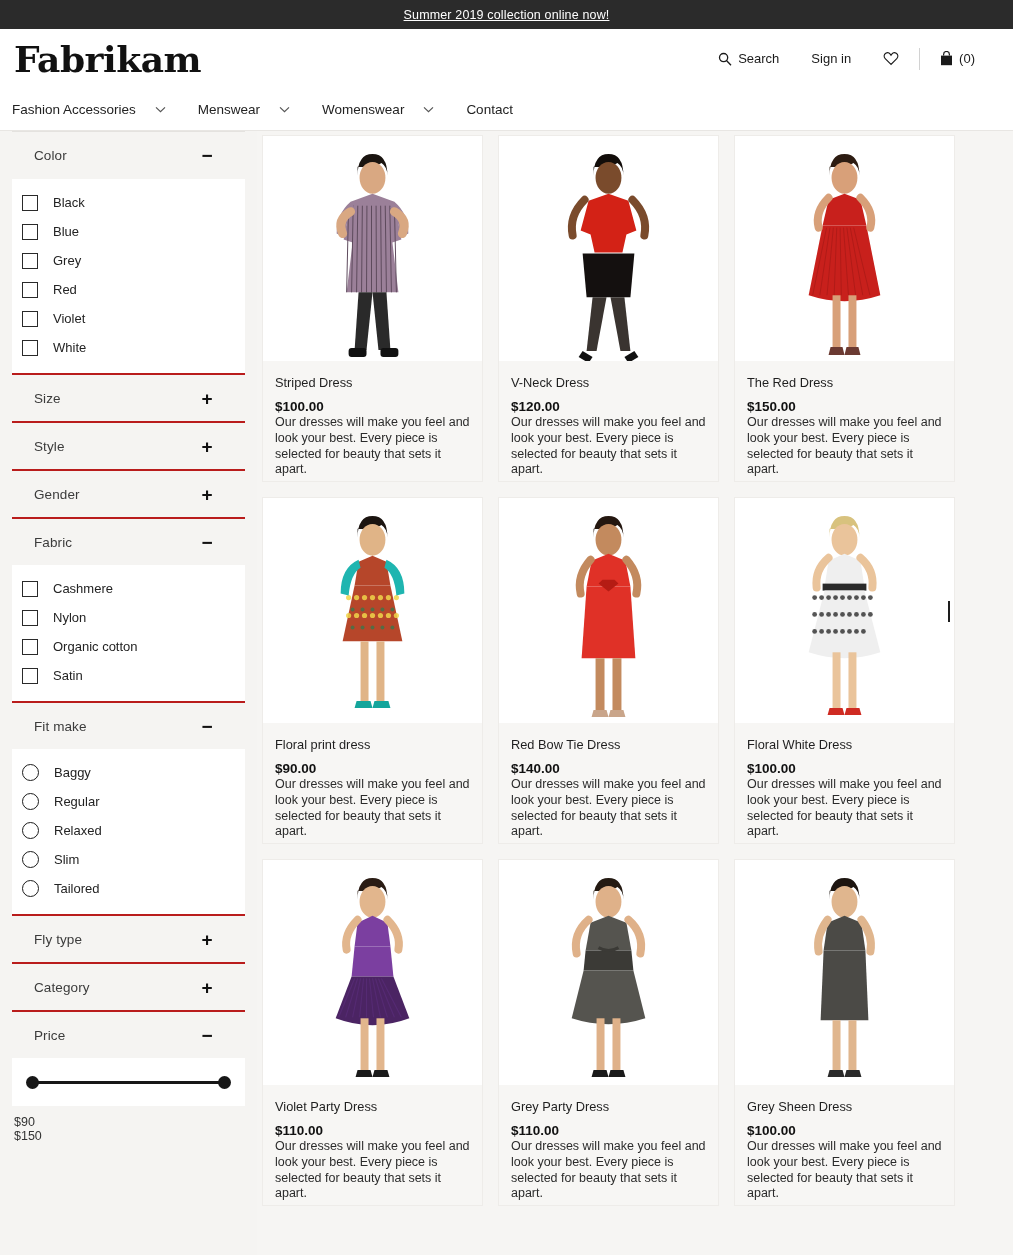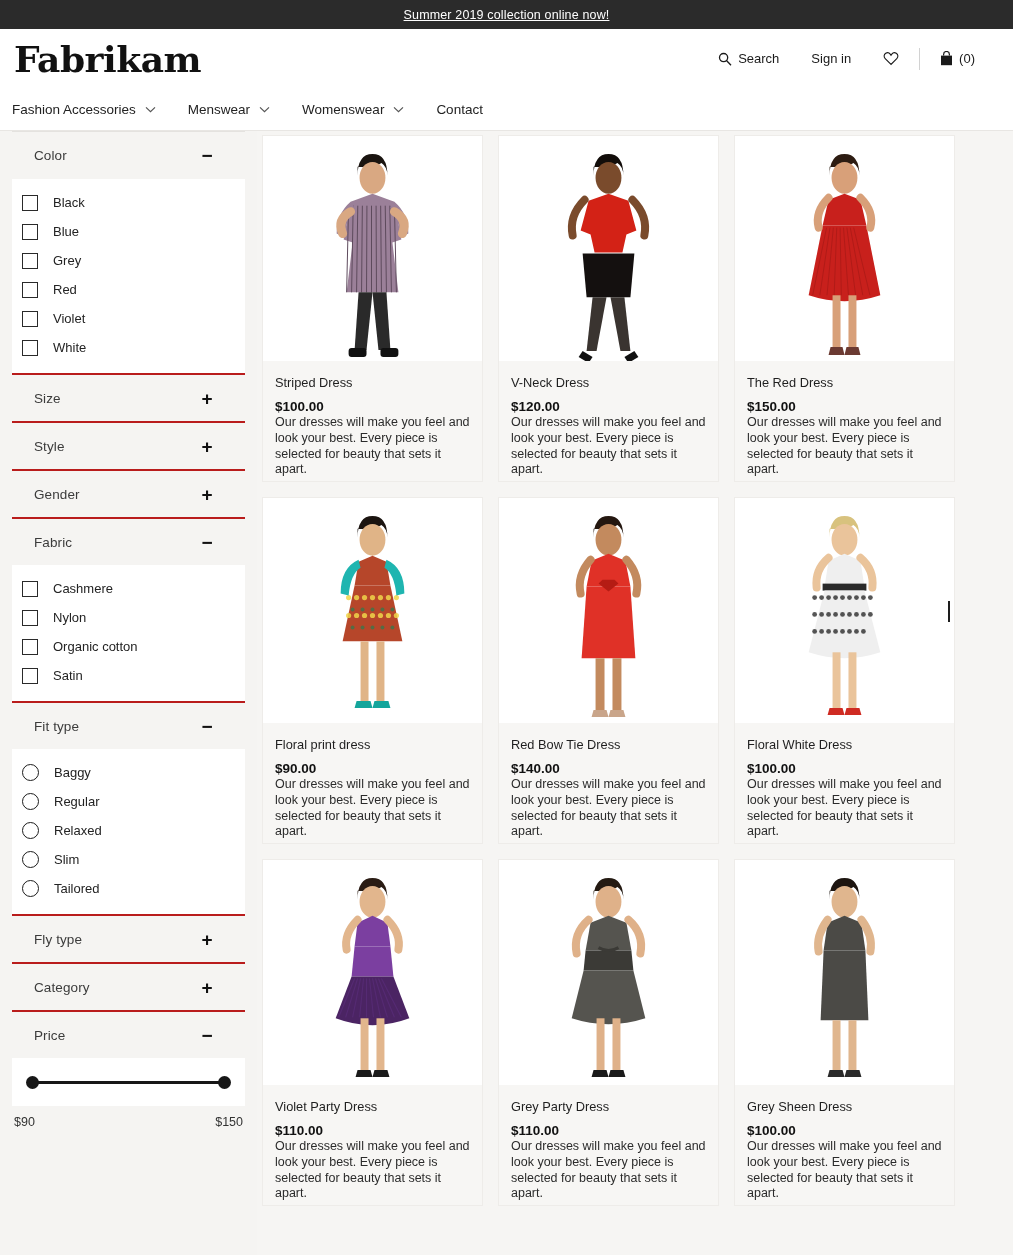--- a/index.html
+++ b/index.html
@@ -60,21 +60,21 @@
   
   .nav {
     height: 43px;
     background: #ffffff;
     display: flex; align-items: center;
     padding-left: 12px;
     border-bottom: 1px solid #e8e6e3;
     gap: 0;
   }
   .nav-item {
-    display: flex; align-items: center; gap: 9px;
+    display: flex; align-items: center; gap: 19px;
     font-size: 13.5px;
     color: #222222;
     padding: 0 20px 0 0;
     margin-right: 12px;
     cursor: pointer;
     white-space: nowrap;
     justify-content: center;
   }
   .chev { display: inline-block; }
 
@@ -174,20 +174,21 @@
   }
   .thumb.left { left: 0; }
   .thumb.right { right: 0; }
   .slider-labels {
     display: flex; justify-content: space-between;
     margin: 0 12px;
     padding: 9px 2px 0 2px;
     font-size: 12.5px;
     color: #333333;
     background: #f5f4f2;
+    flex-direction: column;
   }
 
   
   .content {
     flex: 1;
     padding: 4px 45px 0 5px;
     position: relative;
   }
   .grid {
     display: grid;
@@ -391,21 +392,21 @@
             <span class="opt-label">Organic cotton</span>
           </div>
           <div class="opt">
             <span class="cb"></span>
             <span class="opt-label">Satin</span>
           </div>
         </div>
       </div>
       <div class="filter-group">
         <div class="filter-head">
-          <span class="filter-title">Fit type</span>
+          <span class="filter-title">Fit make</span>
           <span class="filter-toggle">−</span>
         </div>
         <div class="filter-body">
           <div class="opt">
             <span class="rb"></span>
             <span class="opt-label">Baggy</span>
           </div>
           <div class="opt">
             <span class="rb"></span>
             <span class="opt-label">Regular</span>

